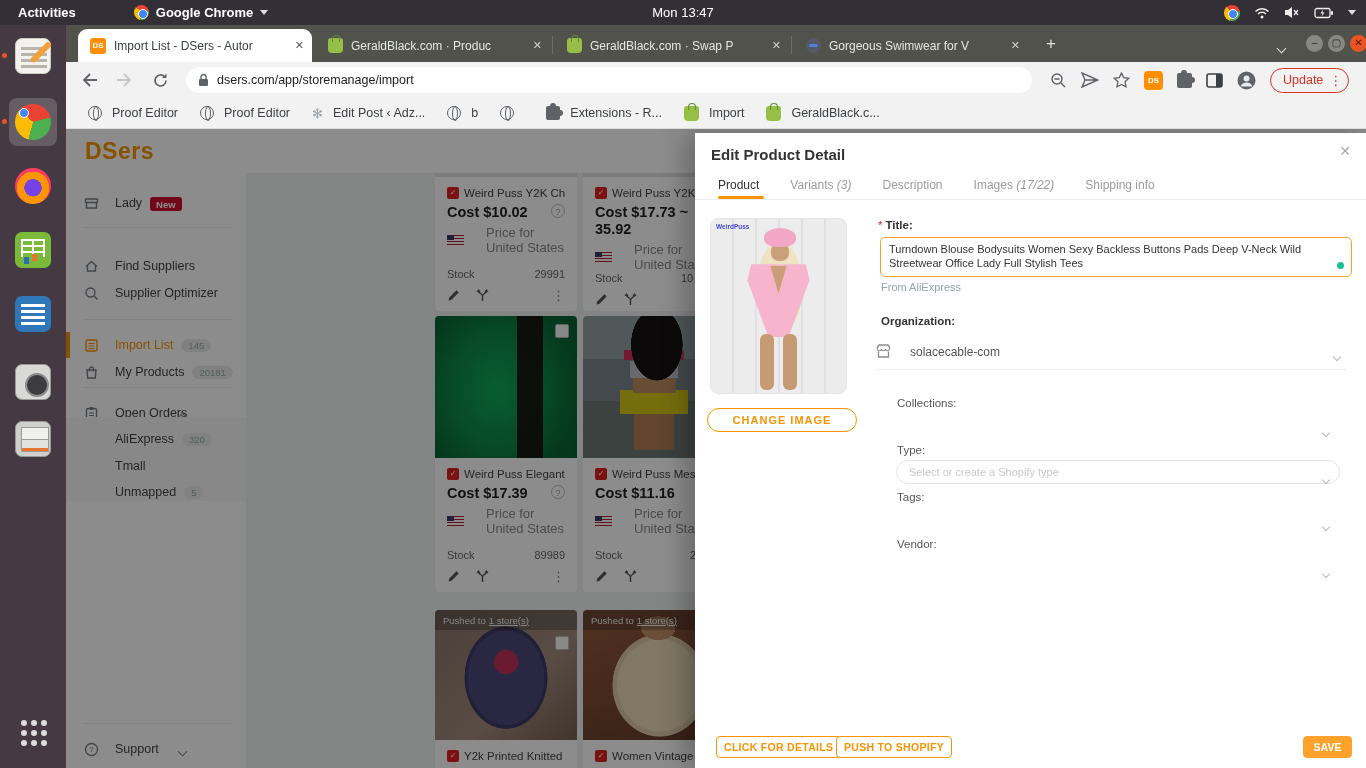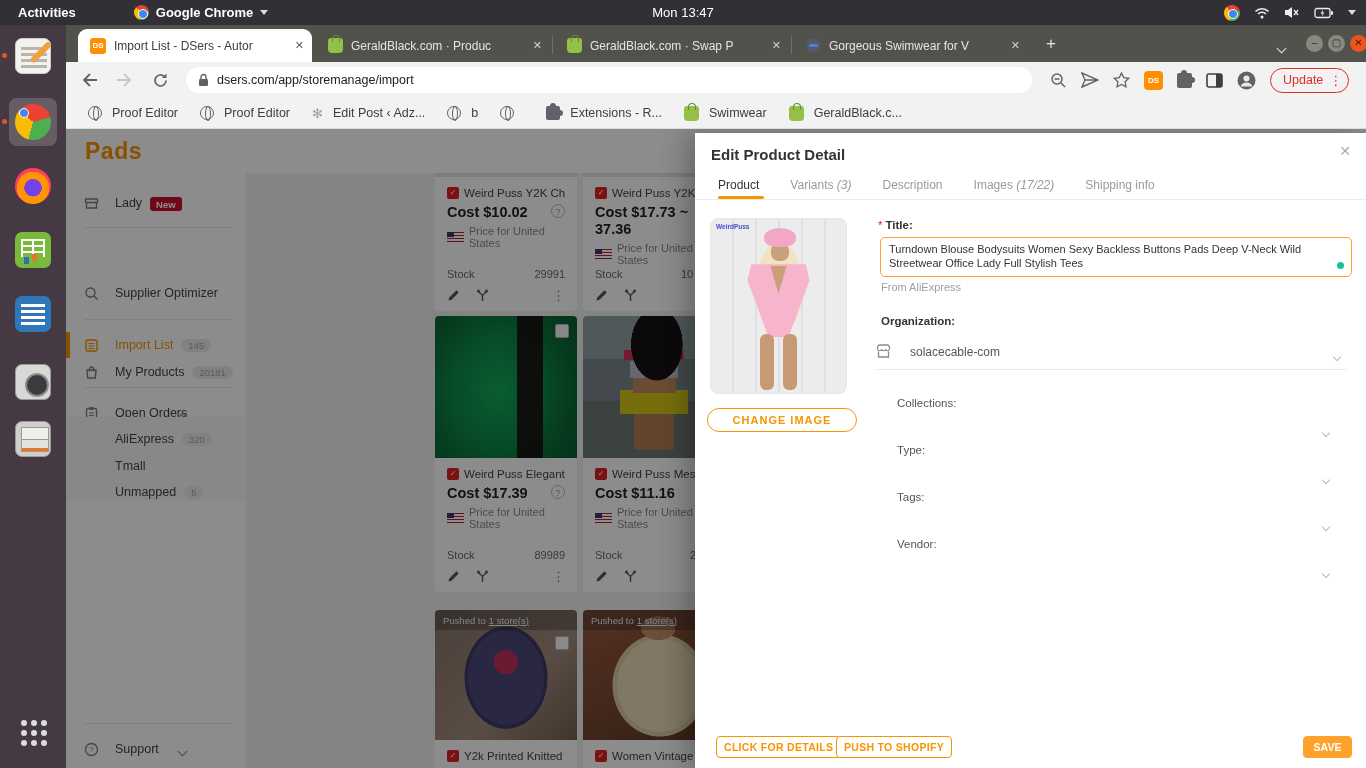--- a/index.html
+++ b/index.html
@@ -109,21 +109,21 @@
   .card .body { flex:1; display:flex; flex-direction:column; padding:10px 12px 8px; }
   .titlerow { display:flex; align-items:center; gap:5px; }
   .redchk { width:12px; height:12px; border-radius:2px; background:#E02020; color:#fff; font-size:8px; line-height:12px; text-align:center; flex:0 0 auto; }
   .ptitle { font-size:11.5px; color:#444; white-space:nowrap; overflow:hidden; }
   .costrow { display:flex; margin-top:5px; }
   .cost { font-size:14.5px; font-weight:700; color:#222; line-height:17px; width:105px; }
   .qmark { width:14px; height:14px; border:1px solid #bbb; border-radius:50%; color:#999; font-size:9.5px; line-height:13px; text-align:center; margin-left:auto; flex:0 0 auto; }
   .flagrow { display:flex; align-items:center; gap:5px; margin-top:4px; }
   .usflag { width:17px; height:10px; background:repeating-linear-gradient(180deg,#B22234 0 1.4px,#fff 1.4px 2.9px); position:relative; flex:0 0 auto; }
   .usflag::after { content:''; position:absolute; left:0; top:0; width:7px; height:5px; background:#3C3B6E; }
-  .pricenote { font-size:11px; color:#8a8a8a; }
+  .pricenote { font-size:13px; color:#8a8a8a;margin-left:17px; }
   .stockrow { display:flex; margin-top:auto; font-size:11px; color:#666; position:relative; }
   .stockval { margin-left:auto; }
   .stockval.fx86 { position:absolute; left:86px; margin:0; }
   .stockval.fx95 { position:absolute; left:95px; margin:0; }
   .iconsrow { display:flex; align-items:center; gap:16px; margin-top:8px; color:#555; }
   .iconsrow .kb { margin-left:auto; color:#777; font-size:13px; }
   .imgchk { position:absolute; right:8px; top:8px; width:14px; height:14px; background:rgba(255,255,255,.95); border:1px solid #b5b5b5; border-radius:2px; }
   .pushedbar { position:absolute; left:0; top:0; width:100%; height:20px; background:rgba(30,30,30,.30); display:flex; align-items:center; padding-left:8px; font-size:9.5px; color:#eee; border-radius:4px 4px 0 0; }
   .pushedbar u { margin-left:3px; }
 
@@ -370,45 +370,53 @@
     <span class="bm">
         <span class="globe"></span>
         <span></span>
       </span>
     <span class="bm">
         <span class="puzzle-ic"></span>
         <span>Extensions - R...</span>
       </span>
     <span class="bm">
         <span class="fav-shop"></span>
-        <span>Swimwear</span>
+        <span>Import</span>
       </span>
     <span class="bm">
         <span class="fav-shop"></span>
         <span>GeraldBlack.c...</span>
       </span>
   </div>
 
   <div id="apparea" class="abs">
 
     <div id="dsers-header">
-      <span class="dsers-logo">Pads</span>
+      <span class="dsers-logo">DSers</span>
     </div>
 
     <div id="sidebar">
       <div class="sb-row" style="top:17px">
         <span class="sb-ic">
             <svg width="15" height="15" viewBox="0 0 15 15">
               <rect x="1.5" y="3" width="12" height="3.5" rx=".5" stroke="currentColor" stroke-width="1.4" fill="none"></rect>
               <path d="M2.5 6.5V12h10V6.5" stroke="currentColor" stroke-width="1.4" fill="none"></path>
             </svg>
           </span>
         <span class="sb-lab"><span>Lady</span><span class="badge-new">New</span></span>
       </div>
       <div class="sb-div" style="top:54px"></div>
+      <div class="sb-row" style="top:80px">
+        <span class="sb-ic">
+            <svg width="15" height="15" viewBox="0 0 15 15">
+              <path d="M2 7.5L7.5 2.5 13 7.5M3.5 6.5V12h8V6.5" stroke="currentColor" stroke-width="1.4" fill="none"></path>
+            </svg>
+          </span>
+        <span class="sb-lab">Find Suppliers</span>
+      </div>
       <div class="sb-row" style="top:107px">
         <span class="sb-ic">
             <svg width="15" height="15" viewBox="0 0 15 15">
               <circle cx="6.5" cy="6.5" r="4.5" stroke="currentColor" stroke-width="1.4" fill="none"></circle>
               <path d="M10 10l3.5 3.5" stroke="currentColor" stroke-width="1.4"></path>
             </svg>
           </span>
         <span class="sb-lab">Supplier Optimizer</span>
       </div>
       <div class="sb-div" style="top:146px"></div>
@@ -504,21 +512,21 @@
     </div>
 
     <div class="card" style="left:517px;top:-94px">
       <div class="pimg img-light"></div>
       <div class="body">
         <div class="titlerow">
             <span class="redchk">✓</span>
             <span class="ptitle">Weird Puss Y2K Cam...</span>
           </div>
         <div class="costrow">
-            <span class="cost">Cost $17.73 ~ 37.36</span>
+            <span class="cost">Cost $17.73 ~ 35.92</span>
             <span class="qmark">?</span>
           </div>
         <div class="flagrow">
             <span class="usflag"></span>
             <span class="pricenote">Price for United States</span>
           </div>
         <div class="stockrow">
             <span>Stock</span>
             <span class="stockval fx86">10</span>
           </div>
@@ -692,20 +700,21 @@
           </svg>
         </span>
       <span class="org-val">solacecable-com</span>
       <span class="org-chev"><span class="chev-sm"></span></span>
       <div class="org-div"></div>
 
       <span class="f-label" style="left:202px;top:264px">Collections:</span>
       <span class="in-chev" style="top:289px"><span class="chev-sm"></span></span>
 
       <span class="f-label" style="left:202px;top:311px">Type:</span>
+      <input class="m-input" style="top: 327px;" placeholder="Select or create a Shopify type">
       <span class="in-chev" style="top:336px"><span class="chev-sm"></span></span>
 
       <span class="f-label" style="left:202px;top:358px">Tags:</span>
       <span class="in-chev" style="top:383px"><span class="chev-sm"></span></span>
 
       <span class="f-label" style="left:202px;top:405px">Vendor:</span>
       <span class="in-chev" style="top:430px"><span class="chev-sm"></span></span>
 
       <button class="ft-btn" style="left:21px">CLICK FOR DETAILS</button>
       <button class="ft-btn" style="left:141px">PUSH TO SHOPIFY</button>

